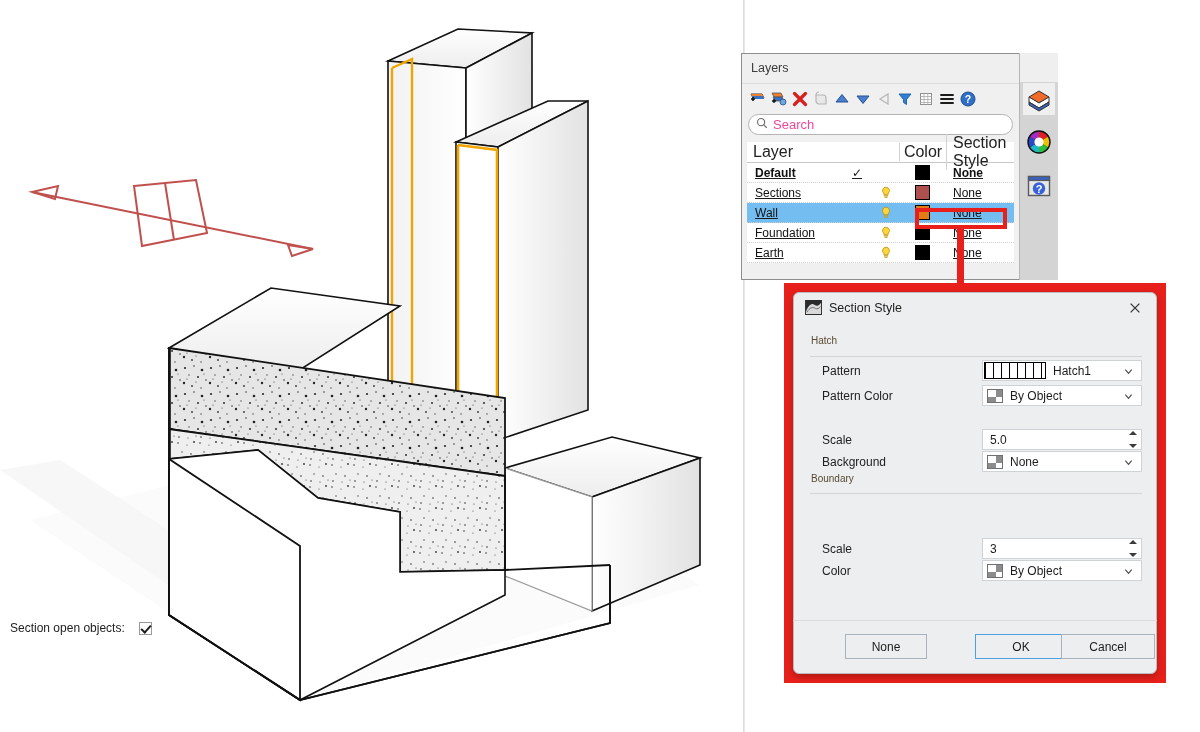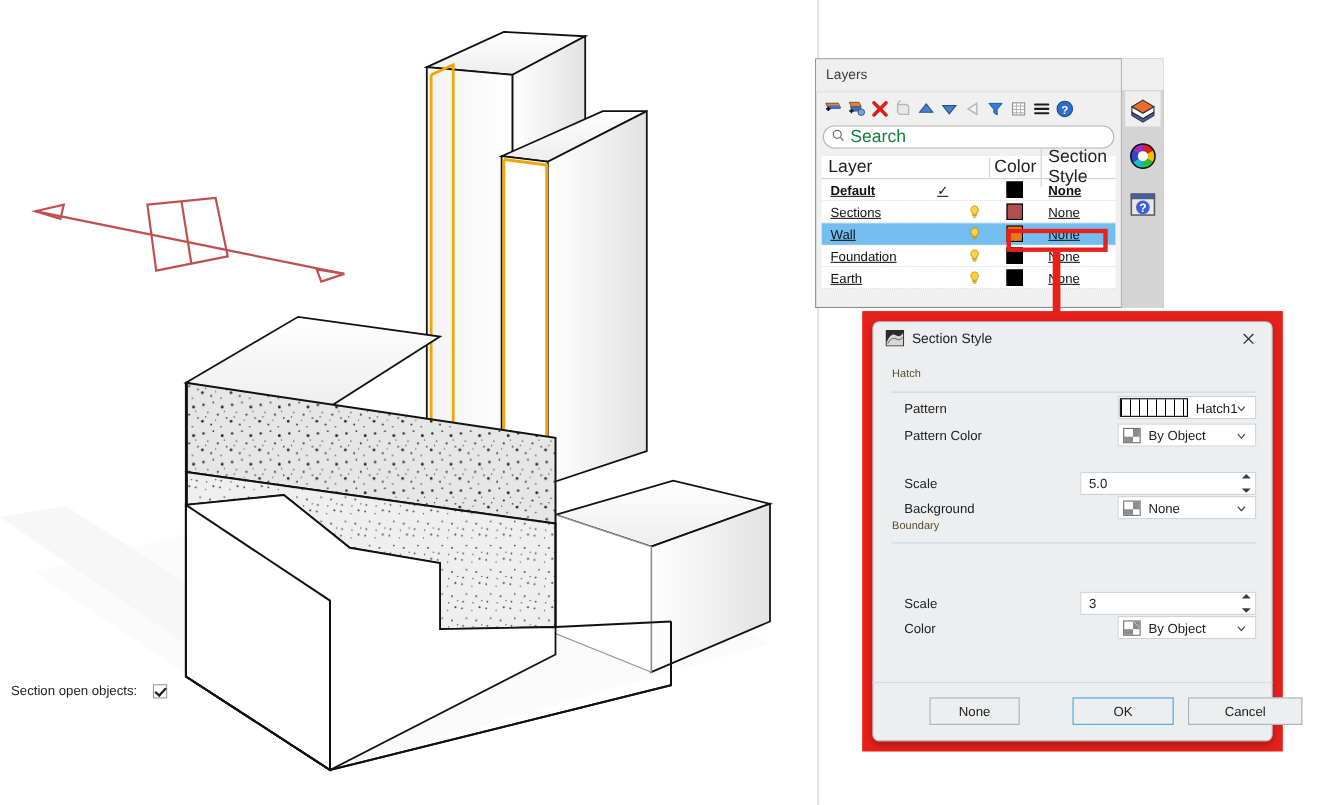--- a/index.html
+++ b/index.html
@@ -33,21 +33,21 @@
   }
   #layers-title{position:absolute;left:9px;top:7px;font-size:12.5px;color:#3d3d3d;}
   #gear-icon{position:absolute;right:12px;top:4px;width:24px;height:24px;}
 
   #layers-toolbar{position:absolute;left:0;top:31px;width:271px;height:28px;display:flex;align-items:center;padding-left:6px;box-sizing:border-box;gap:2px;}
   .tb-btn{width:19px;height:19px;display:flex;align-items:center;justify-content:center;cursor:pointer;}
 
   #search-wrap{position:absolute;left:6px;top:60px;width:265px;height:21px;
     background:#fff;border:1px solid #b4b4b4;border-radius:11px;box-sizing:border-box;
     display:flex;align-items:center;padding-left:7px;}
-  #search-text{font-size:16px;color:#15803d;margin-left:5px;}
+  #search-text{font-size:13px;color:#ec4899;margin-left:5px;}
 
   
   #layer-table{position:absolute;left:5px;top:88px;width:267px;background:#fff;}
   #layer-head{display:flex;height:20px;align-items:center;background:#fff;border-bottom:1px solid #c8c8c8;}
   .hcell{font-size:16px;color:#222;box-sizing:border-box;padding-left:6px;}
   .hc-layer{width:95px;}
   .hc-a{width:30px;border-left:1px solid #d2d2d2;}
   .hc-b{width:27px;border-left:1px solid #d2d2d2;}
   .hc-color{width:47px;border-left:1px solid #d2d2d2;text-align:center;padding-left:0;}
   .hc-ss{flex:1;border-left:1px solid #d2d2d2;}
@@ -83,21 +83,21 @@
   #dlg-app-icon{position:absolute;left:11px;top:7px;width:17px;height:15px;}
   #dlg-title{position:absolute;left:35px;top:8px;font-size:12.5px;color:#222;}
   #dlg-close{position:absolute;right:10px;top:4px;width:22px;height:22px;display:flex;align-items:center;justify-content:center;font-size:16px;color:#333;cursor:pointer;}
 
   .sec-title{position:absolute;left:17px;font-size:10px;color:#5a4a33;}
   .sec-rule{position:absolute;left:16px;width:332px;height:1px;background:#d3d5d8;}
 
   .frow{position:absolute;left:16px;width:332px;height:21px;display:flex;align-items:center;}
   .flabel{width:172px;font-size:12px;color:#222;padding-left:12px;box-sizing:border-box;}
   .fctl{flex:1;height:21px;box-sizing:border-box;position:relative;display:flex;align-items:center;}
-  .combo{background:#fff;border:1px solid #cfd2d6;margin-left:34px;}
+  .combo{background:#fff;border:1px solid #cfd2d6;}
   .txtbox{background:#fff;border:1px solid #cfd2d6;}
   .fval{font-size:12px;color:#1c1c1c;padding-left:7px;}
   .caret{position:absolute;right:8px;top:4px;width:9px;height:9px;}
   .spin{position:absolute;right:2px;top:1px;width:13px;height:17px;display:flex;flex-direction:column;justify-content:space-between;align-items:center;}
   .spin i{display:block;width:0;height:0;border-left:4px solid transparent;border-right:4px solid transparent;}
   .spin i.up{border-bottom:4px solid #3a3a3a;}
   .spin i.dn{border-top:4px solid #3a3a3a;}
 
   
   .chk{width:16px;height:14px;margin-left:4px;flex:none;
@@ -117,21 +117,21 @@
   #open-objs-row{position:absolute;left:10px;top:617px;width:340px;height:18px;display:flex;align-items:flex-end;}
   #open-objs-label{font-size:12px;color:#222;}
   #open-objs-cb{margin-left:14px;}
 
   #dlg-sep{position:absolute;left:793px;top:620px;width:364px;height:1px;background:#d9dbde;}
 
   .dbtn{position:absolute;height:25px;border:1px solid #a9b1ba;background:#eceef0;
      display:flex;align-items:center;justify-content:center;font-size:12px;color:#1c1c1c;cursor:pointer;box-sizing:border-box;}
   #btn-none{left:845px;top:634px;width:82px;}
   #btn-ok{left:975px;top:634px;width:92px;border:1px solid #4aa3e0;}
-  #btn-cancel{left:1061px;top:634px;width:104px;margin-left:19px;}
+  #btn-cancel{left:1061px;top:634px;width:94px;}
 
   
   #cell-highlight{position:absolute;left:915px;top:208px;width:92px;height:21px;
      border:4px solid #e8201b;box-sizing:border-box;}
   #connector-v{position:absolute;left:957px;top:229px;width:7px;height:56px;background:#e8201b;}
 </style>
 </head>
 <body>
 
 <div id="viewport">

